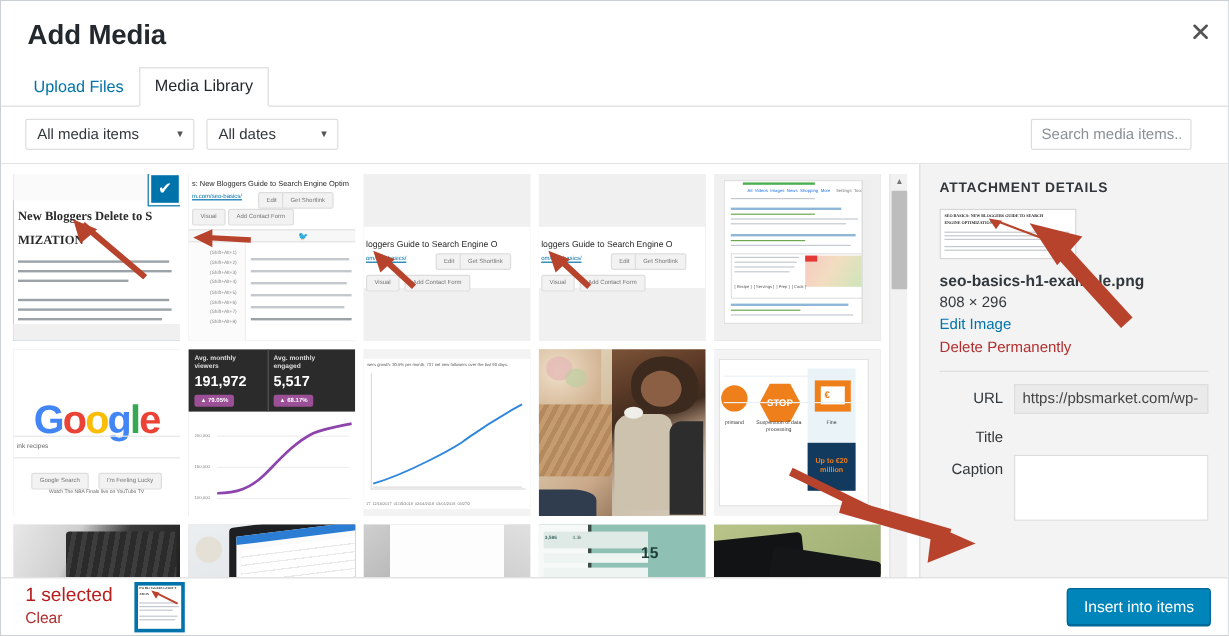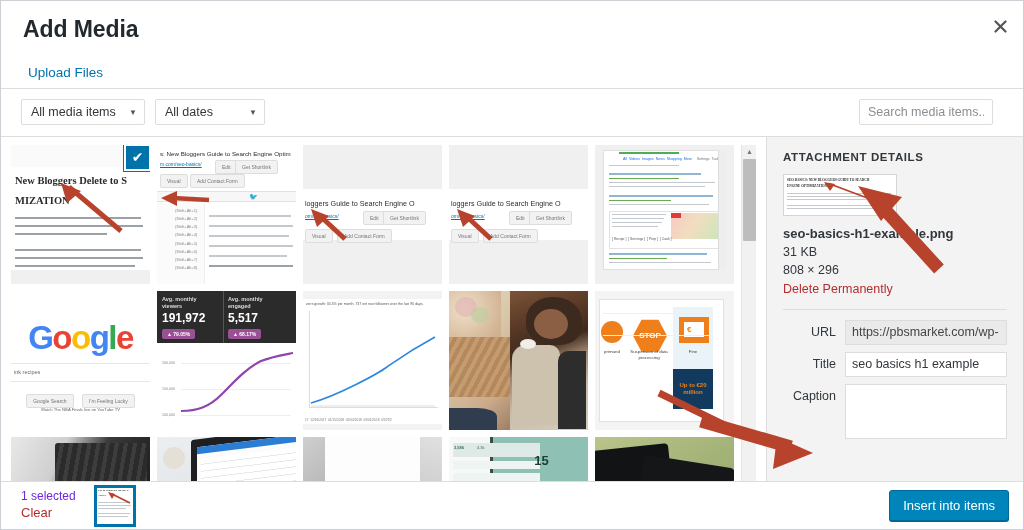--- a/index.html
+++ b/index.html
@@ -94,21 +94,21 @@
     color: #32373c;
     margin-right: 10px;
     cursor: pointer;
     white-space: nowrap;
   }
   .select-box .caret {
     position: absolute; right: 7px; top: 50%;
     transform: translateY(-50%);
     font-size: 8px; color: #555;
   }
-  .sel-media { width: 124px; }
+  .sel-media { width: 141px; }
   .sel-dates { width: 110px; }
 
   .search-wrap { margin-left: auto; margin-right: 12px; }
   .search-input {
     width: 134px; height: 26px;
     border: 1px solid #ddd;
     border-radius: 2px;
     font-size: 12.5px;
     padding: 0 8px;
     color: #32373c;
@@ -281,22 +281,22 @@
   .footer {
     flex: 0 0 auto;
     height: 48px;
     border-top: 1px solid #ddd;
     background: #fff;
     display: flex; align-items: center;
     padding: 0 14px 0 20px;
     position: relative;
   }
   .sel-count {
-    font-size: 12px;
-    color: #6d28d9;
+    font-size: 16px;
+    color: #b91c1c;
     line-height: 1.15;
   }
   .clear-link {
     font-size: 13px;
     color: #b32d2e;
     cursor: pointer;
     line-height: 1.15;
   }
   .sel-text-wrap { display: flex; flex-direction: column; gap: 2px; }
   .footer-thumb {
@@ -404,20 +404,21 @@
     <div class="modal-title">Add Media</div>
     <div class="close-btn">
       <svg width="13" height="13" viewBox="0 0 13 13" aria-hidden="true">
         <path d="M1.5 1.5 L11.5 11.5 M11.5 1.5 L1.5 11.5" stroke="#555" stroke-width="2.2" stroke-linecap="round"></path>
       </svg>
     </div>
   </div>
 
   <div class="tab-bar">
     <div class="tab">Upload Files</div>
+    <div class="tab active">Media Library</div>
   </div>
 
   <div class="toolbar">
     <div class="select-box sel-media">
       <span>All media items</span>
       <span class="caret">▼</span>
     </div>
     <div class="select-box sel-dates">
       <span>All dates</span>
       <span class="caret">▼</span>
@@ -544,21 +545,21 @@
             <div class="ln blue" style="left:14px;top:108px;width:98px;height:2.4px;"></div>
             <div class="ln" style="left:14px;top:113px;width:58px;height:1.4px;background:#6aa84f;"></div>
             <div class="ln" style="left:14px;top:117px;width:102px;height:1.4px;"></div>
             <div style="position:absolute;right:8px;top:5px;bottom:14px;width:8px;background:#eee;border-left:1px solid #ddd;"></div>
           </div>
         </div>
 
         <div class="cell">
           <div class="thumb">
             <div class="gsearch-bg"></div>
-            <div style="position:absolute;left:0;right:0;top:28px;" class="g-logo"><span style="color:#4285f4">G</span><span style="color:#ea4335">o</span><span style="color:#fbbc05">o</span><span style="color:#4285f4">g</span><span style="color:#34a853">l</span><span style="color:#ea4335">e</span></div>
+            <div style="position:absolute;left:0;right:0;top:40px;" class="g-logo"><span style="color:#4285f4">G</span><span style="color:#ea4335">o</span><span style="color:#fbbc05">o</span><span style="color:#4285f4">g</span><span style="color:#34a853">l</span><span style="color:#ea4335">e</span></div>
             <div style="position:absolute;left:0;right:0;top:72px;height:1px;background:#e6e6e6;"></div>
             <div style="position:absolute;left:3px;top:78px;font-size:5.5px;color:#666;">ink recipes</div>
             <div style="position:absolute;left:0;right:0;top:90px;height:1px;background:#e6e6e6;"></div>
             <div style="position:absolute;left:0;right:0;top:98px;text-align:center;">
               <span class="gbtn">Google Search</span>
               <span class="gbtn" style="margin-left:4px;">I'm Feeling Lucky</span>
             </div>
             <div style="position:absolute;left:0;right:0;top:116px;text-align:center;font-size:4.2px;color:#666;">Watch The NBA Finals live on YouTube TV</div>
           </div>
         </div>
@@ -722,38 +723,35 @@
         <div class="ln" style="left:3px;top:24px;width:92px;height:1.2px;"></div>
         <div class="ln" style="left:3px;top:30px;width:104px;height:1.2px;"></div>
         <div class="ln" style="left:3px;top:33px;width:100px;height:1.2px;"></div>
         <svg style="position:absolute;left:36px;top:5px;" width="60" height="24" viewBox="0 0 60 24">
           <path d="M58 22 L10 4" stroke="#b8432c" stroke-width="1.8"></path>
           <path d="M4 2 L15 4 L10 11 Z" fill="#b8432c"></path>
         </svg>
       </div>
 
       <div class="att-filename">seo-basics-h1-example.png</div>
-      <div class="att-meta">31 KB</div>
       <div class="att-meta">808 × 296</div>
+      <span class="att-link">Edit Image</span>
       <span class="att-link danger">Delete Permanently</span>
 
       <div class="att-divider"></div>
 
       <div class="field-row">
         <div class="field-label">URL</div>
         <div class="field-ctl">
           <input class="field-input readonly" type="text" readonly="" value="https://pbsmarket.com/wp-" style="">
         </div>
       </div>
 
       <div class="field-row">
         <div class="field-label">Title</div>
-        <div class="field-ctl">
-          <input class="field-input" type="text" value="seo basics h1 example" style="">
-        </div>
       </div>
 
       <div class="field-row">
         <div class="field-label">Caption</div>
         <div class="field-ctl">
           <textarea class="field-area" style=""></textarea>
         </div>
       </div>
 
     </div>

